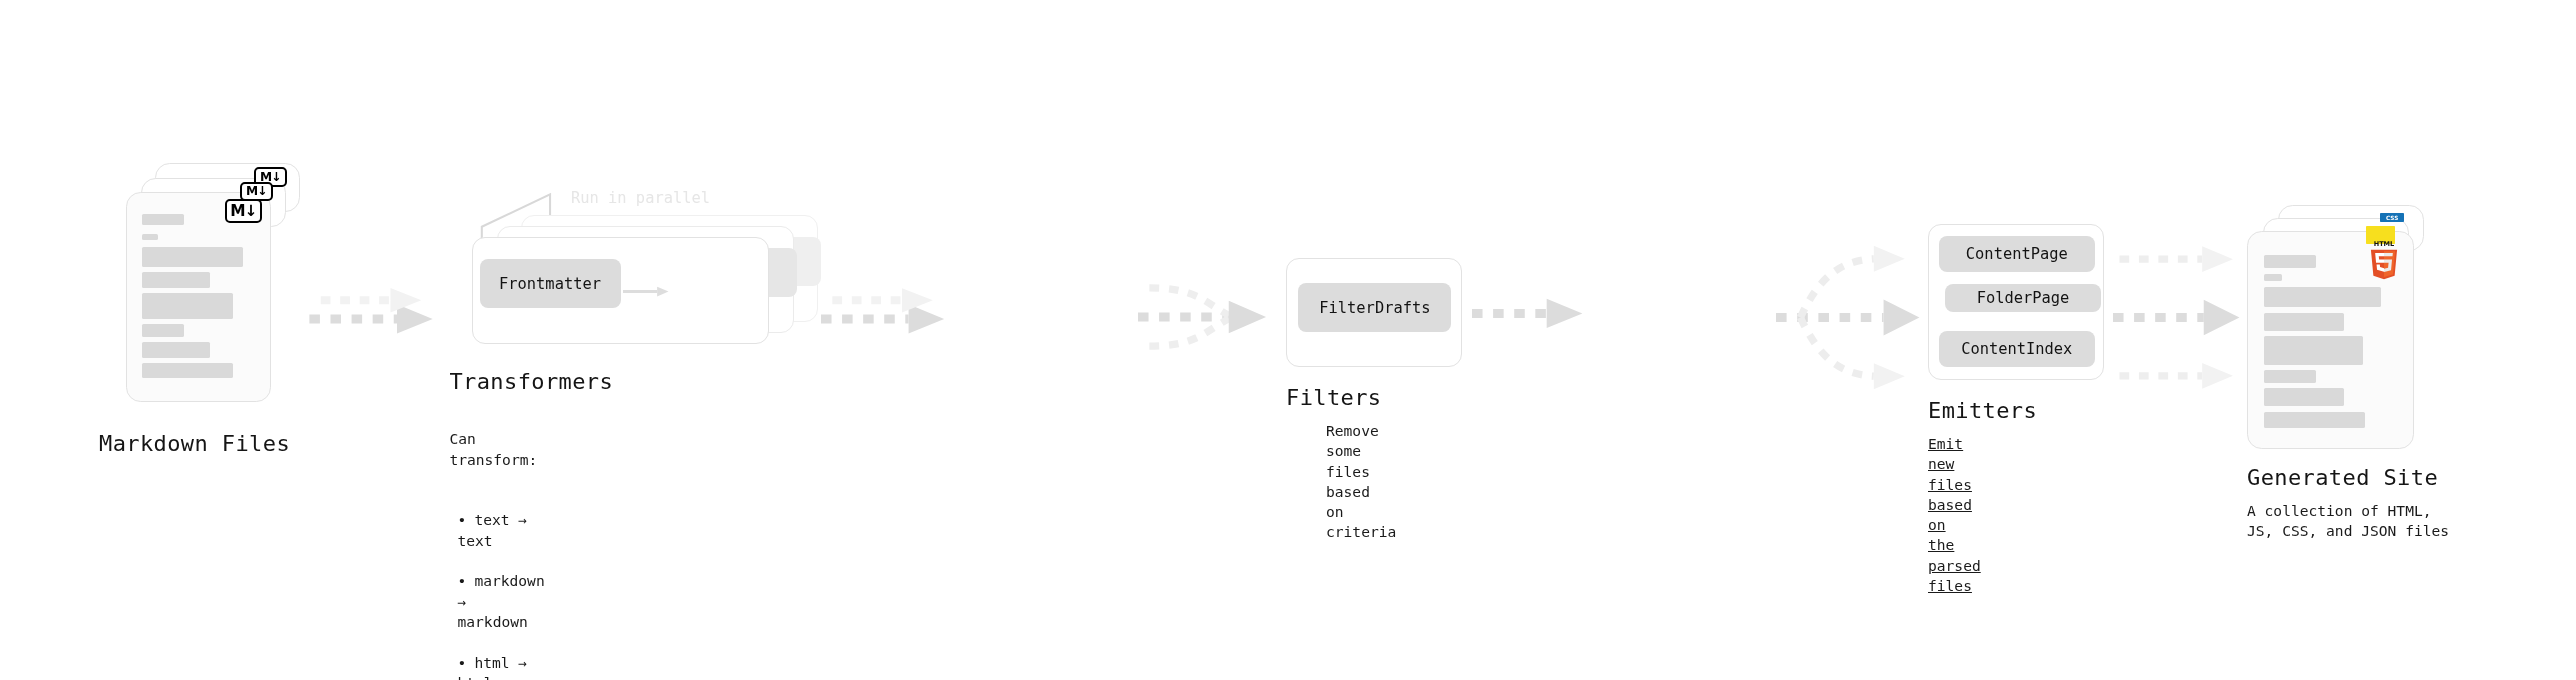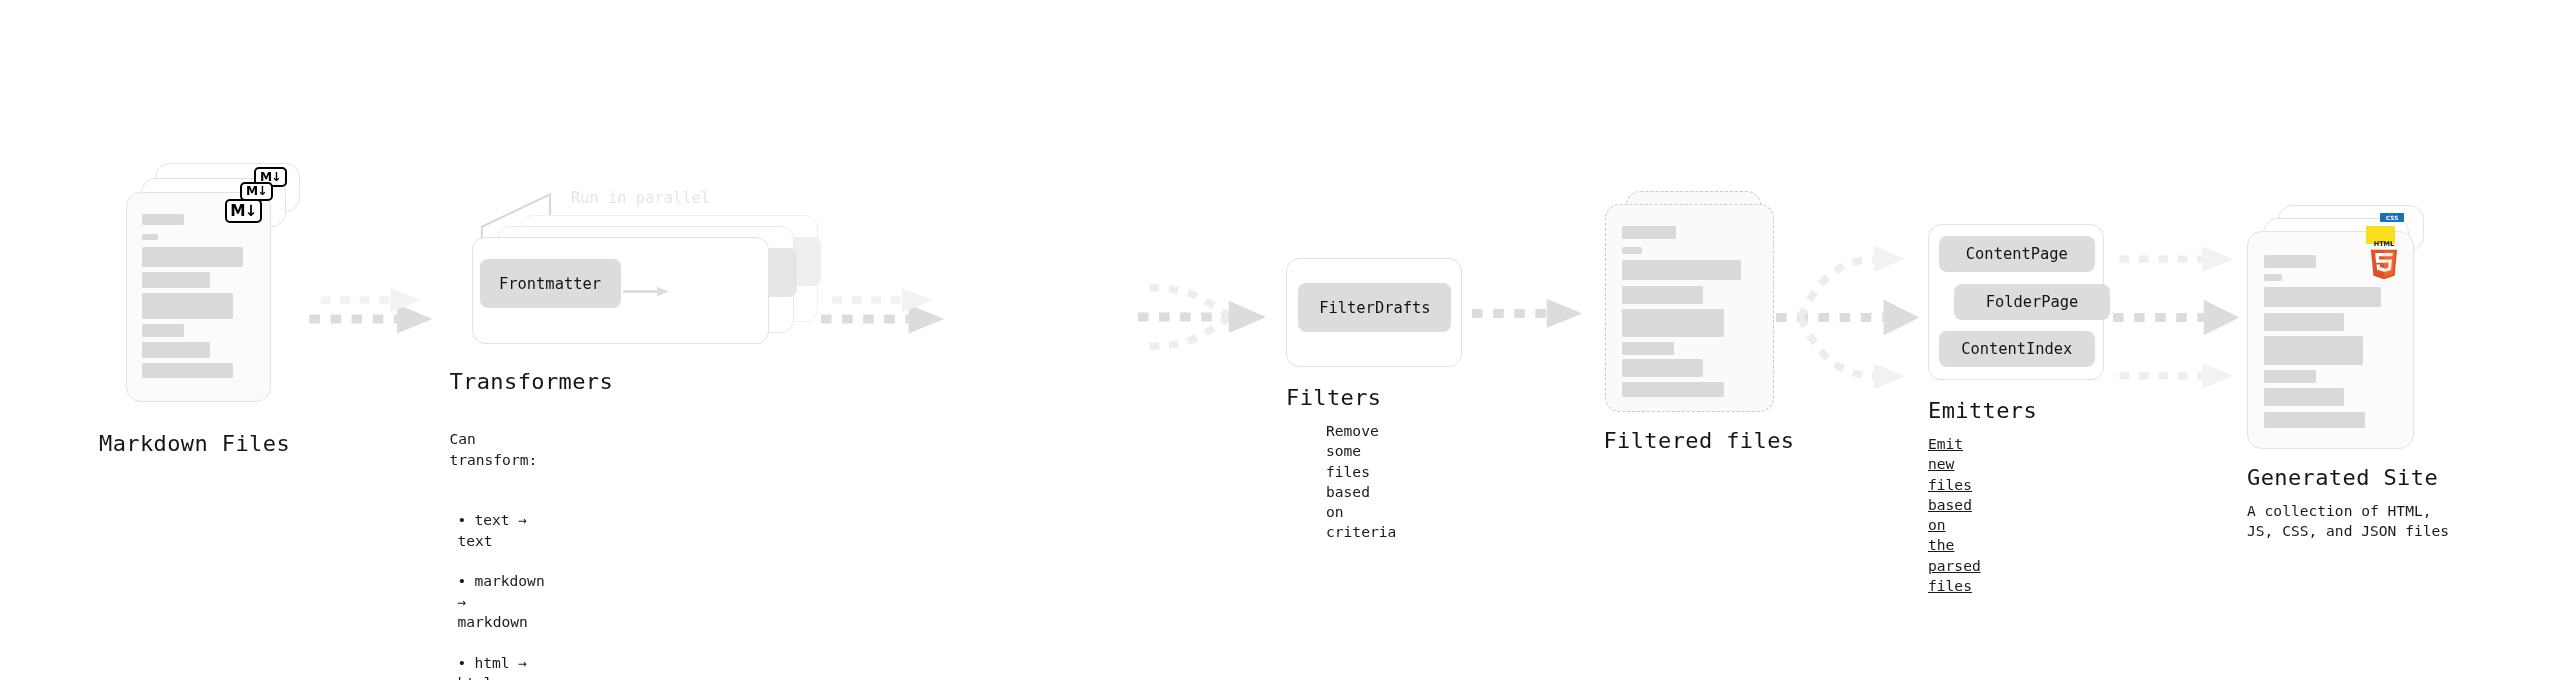--- a/index.html
+++ b/index.html
@@ -223,50 +223,34 @@
     <div class="node-title" style="left:0px; top:127px;">Filters</div>
     <div class="node-desc" style="left:0px; top:163px;margin-left:40px;">Remove some files based
 on criteria</div>
   </div>
 
   <svg class="abs-svg" style="left:1472px; top:293px;" width="138" height="49" viewBox="0 0 170 60">
     <line x1="0" y1="25" x2="92" y2="25" stroke="#dcdcdc" stroke-width="11" stroke-dasharray="13 13"></line>
     <polygon points="92,7 136,25 92,43" fill="#dcdcdc"></polygon>
   </svg>
 
-  <div class="node" style="left:1605px; top:191px;">
-    <div class="card-stack" style="width:179px;height:236px;">
-      <div class="card dashed card-b1" style="left:21px; top:0px; width:135px; height:37px;"></div>
-      <div class="card dashed card-front" style="left:0px; top:13px; width:169px; height:208px;">
-        <div class="skel" style="left:16.3px; top:21px; width:54px; height:13px;"></div>
-        <div class="skel" style="left:16.3px; top:42px; width:19.5px; height:6.5px;"></div>
-        <div class="skel" style="left:16.3px; top:55px; width:119px; height:19.5px;"></div>
-        <div class="skel" style="left:16.3px; top:81px; width:81px; height:18px;"></div>
-        <div class="skel" style="left:16.3px; top:104px; width:102px; height:28px;"></div>
-        <div class="skel" style="left:16.3px; top:137px; width:52px; height:13px;"></div>
-        <div class="skel" style="left:16.3px; top:154px; width:81px; height:18px;"></div>
-        <div class="skel" style="left:16.3px; top:177px; width:102px; height:14.6px;"></div>
-      </div>
-    </div>
-    <div class="node-title" style="left:-1.6px; top:237px;">Filtered files</div>
-  </div>
 
   <svg class="abs-svg" style="left:1776px; top:236px;" width="163" height="163" viewBox="0 0 200 200">
     <line x1="0" y1="100" x2="132" y2="100" stroke="#dcdcdc" stroke-width="11" stroke-dasharray="13 13"></line>
     <path d="M 30 100 C 52 52 78 30 120 28" stroke="#ededed" stroke-width="9" stroke-dasharray="12 12" fill="none"></path>
     <path d="M 30 100 C 52 148 78 170 120 172" stroke="#ededed" stroke-width="9" stroke-dasharray="12 12" fill="none"></path>
     <polygon points="132,78 176,100 132,122" fill="#dcdcdc"></polygon>
     <polygon points="120,12 158,28 120,44" fill="#f2f2f2"></polygon>
     <polygon points="120,156 158,172 120,188" fill="#f2f2f2"></polygon>
   </svg>
 
   <div class="node" style="left:1928px; top:224px;">
     <div class="panel panel-front" style="left:0px; top:0px; width:176px; height:156px;">
       <div class="chip" style="left:9.8px; top:11.4px; width:156px; height:36px;">ContentPage</div>
-      <div class="chip" style="left:25px; top:59px; width:156px; height:36px;">FolderPage</div>
+      <div class="chip" style="left:16px; top:59px; width:156px; height:28px;">FolderPage</div>
       <div class="chip" style="left:9.8px; top:106px; width:156px; height:36px;">ContentIndex</div>
     </div>
     <div class="node-title" style="left:0px; top:174px;">Emitters</div>
     <div class="node-desc" style="left:0px; top:210px;text-decoration:underline;">Emit new files based on
 the parsed files</div>
   </div>
 
   <svg class="abs-svg" style="left:2113px; top:236px;" width="154" height="163" viewBox="0 0 190 200">
     <line x1="0" y1="100" x2="112" y2="100" stroke="#dcdcdc" stroke-width="11" stroke-dasharray="13 13"></line>
     <line x1="8" y1="28" x2="110" y2="28" stroke="#eeeeee" stroke-width="9" stroke-dasharray="12 12"></line>

